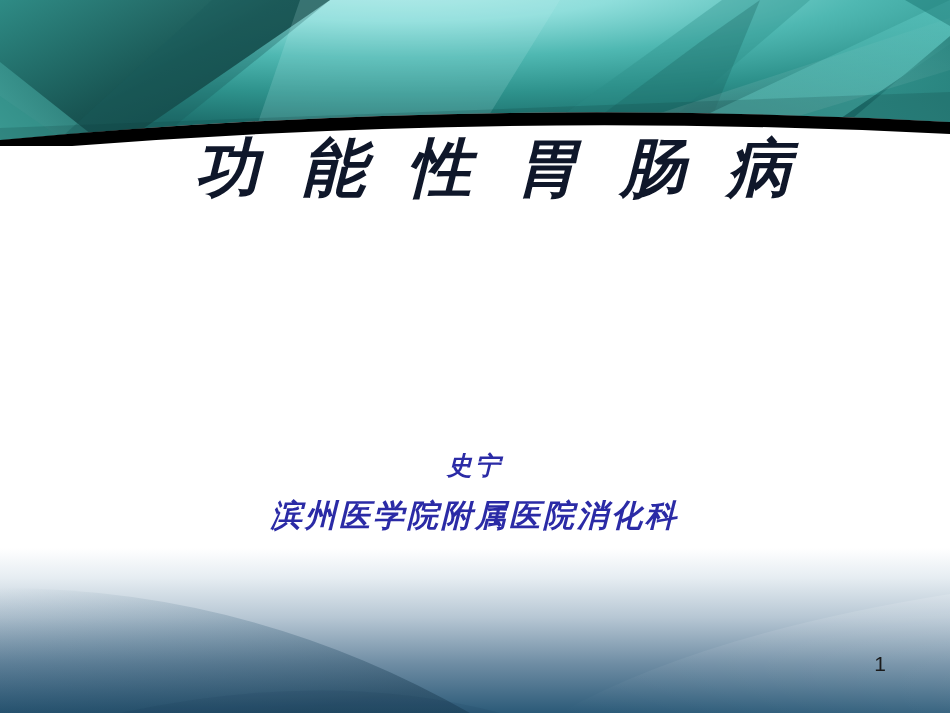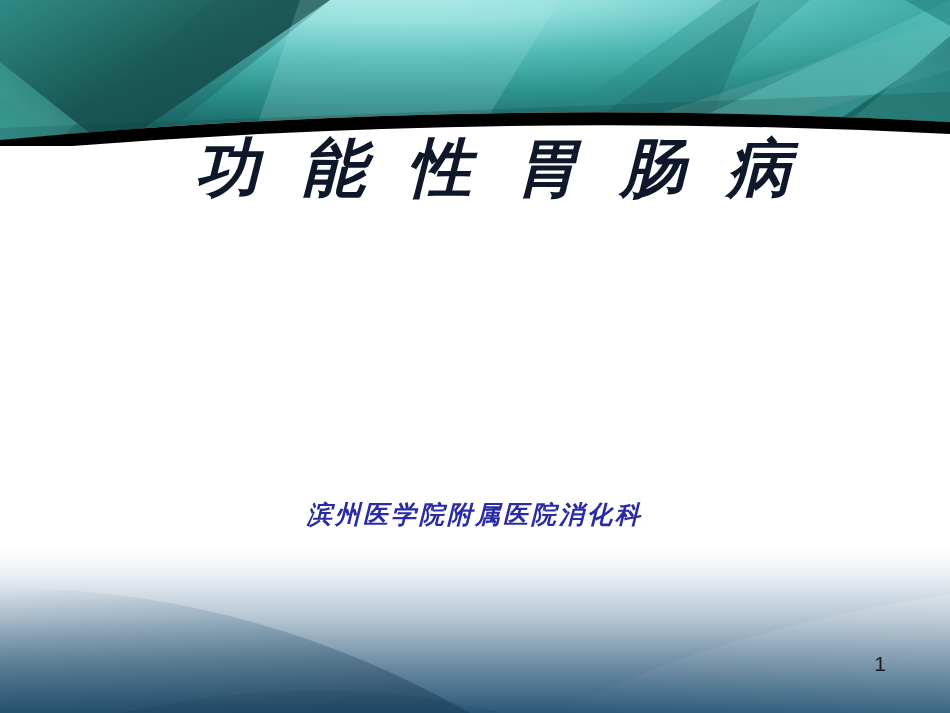--- a/index.html
+++ b/index.html
@@ -80,21 +80,21 @@
     letter-spacing: 3px;
     font-family: "DejaVu Sans", "Liberation Sans", sans-serif;
   }
   .affiliation {
     position: absolute;
     left: 0;
     top: 498px;
     width: 950px;
     text-align: center;
     color: #2b2ba6;
-    font-size: 25px;
+    font-size: 31px;
     line-height: 34px;
     font-weight: bold;
     font-style: italic;
     letter-spacing: 3px;
     font-family: "DejaVu Sans", "Liberation Sans", sans-serif;
   }
   .page-number {
     position: absolute;
     left: 866px;
     top: 652px;
@@ -202,18 +202,19 @@
       <path d="M0,40 Q250,40 470,165 L0,165 Z" fill="url(#gFooterArc)"></path>
       <path d="M120,165 Q330,120 500,165 Z" fill="#14324a" opacity="0.10"></path>
 
       <path d="M950,46 Q700,86 560,165 L950,165 Z" fill="url(#gFooterArc2)"></path>
     </svg>
   </div>
 
   <div class="title-cn">功 能 性 胃 肠 病</div>
 
 
+  <div class="author">史宁</div>
 
   <div class="affiliation">滨州医学院附属医院消化科</div>
 
   <div class="page-number">1</div>
 
 </div>
 
 </body></html>

